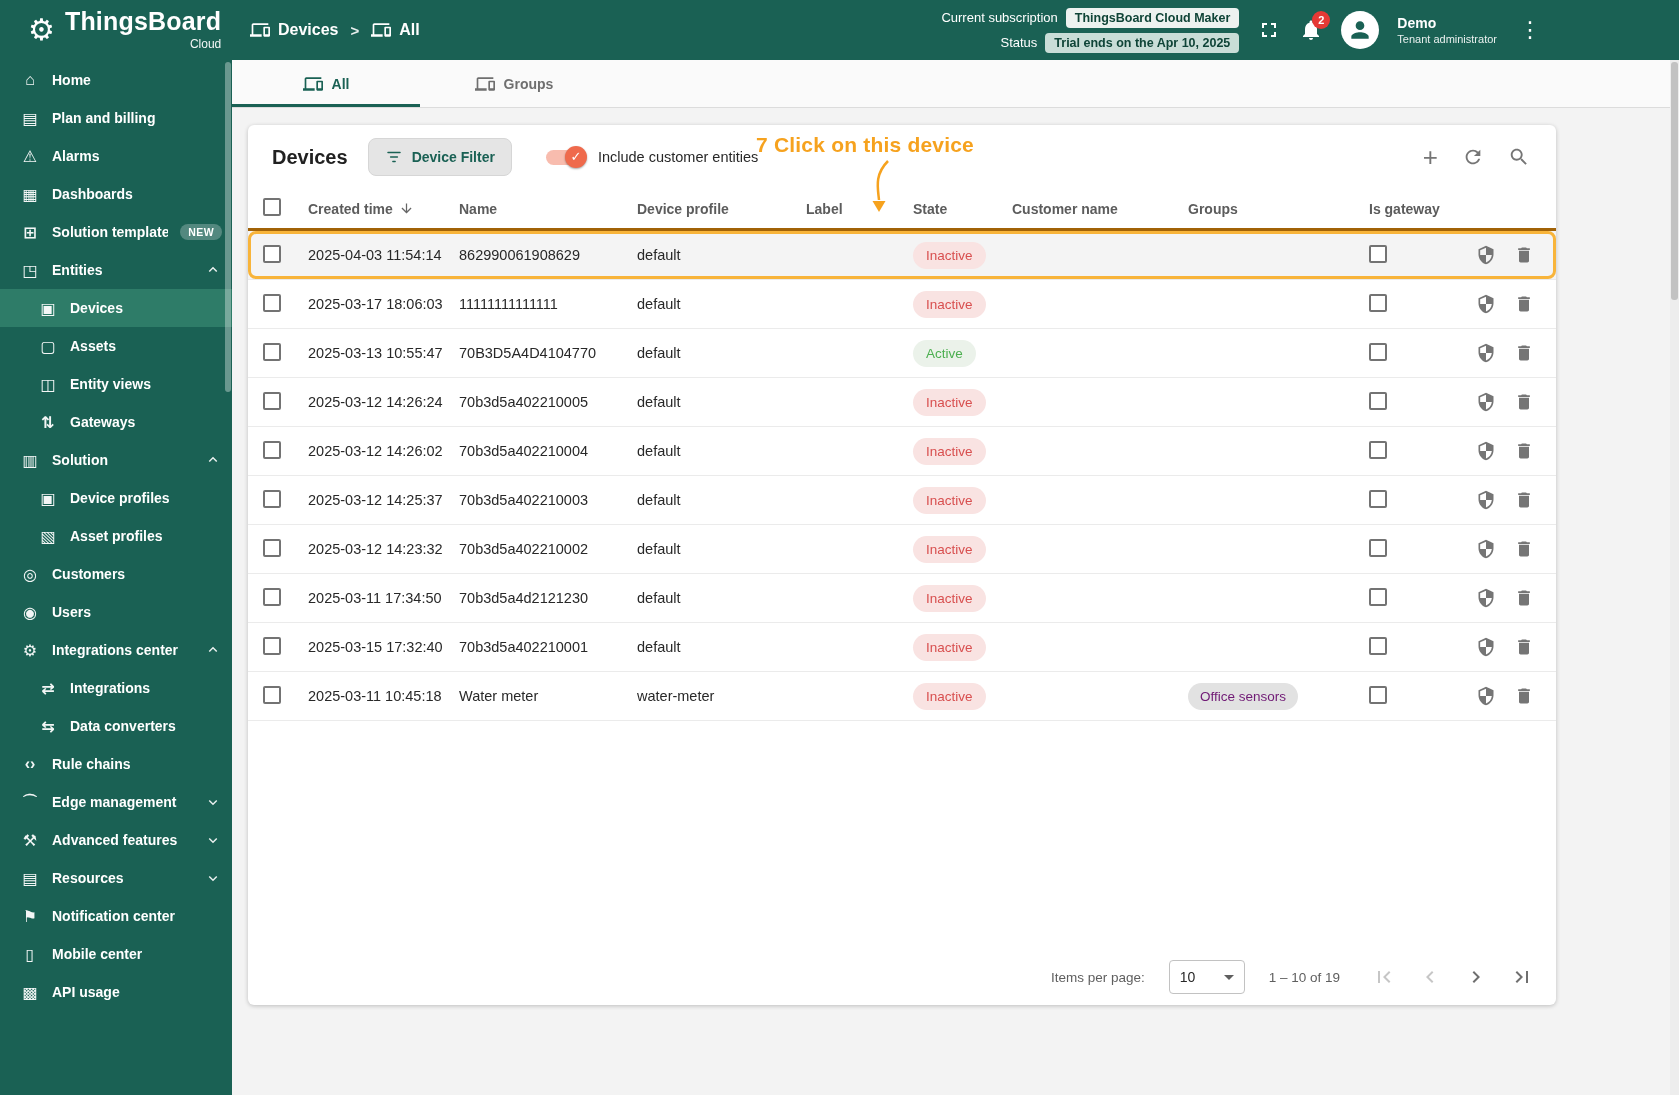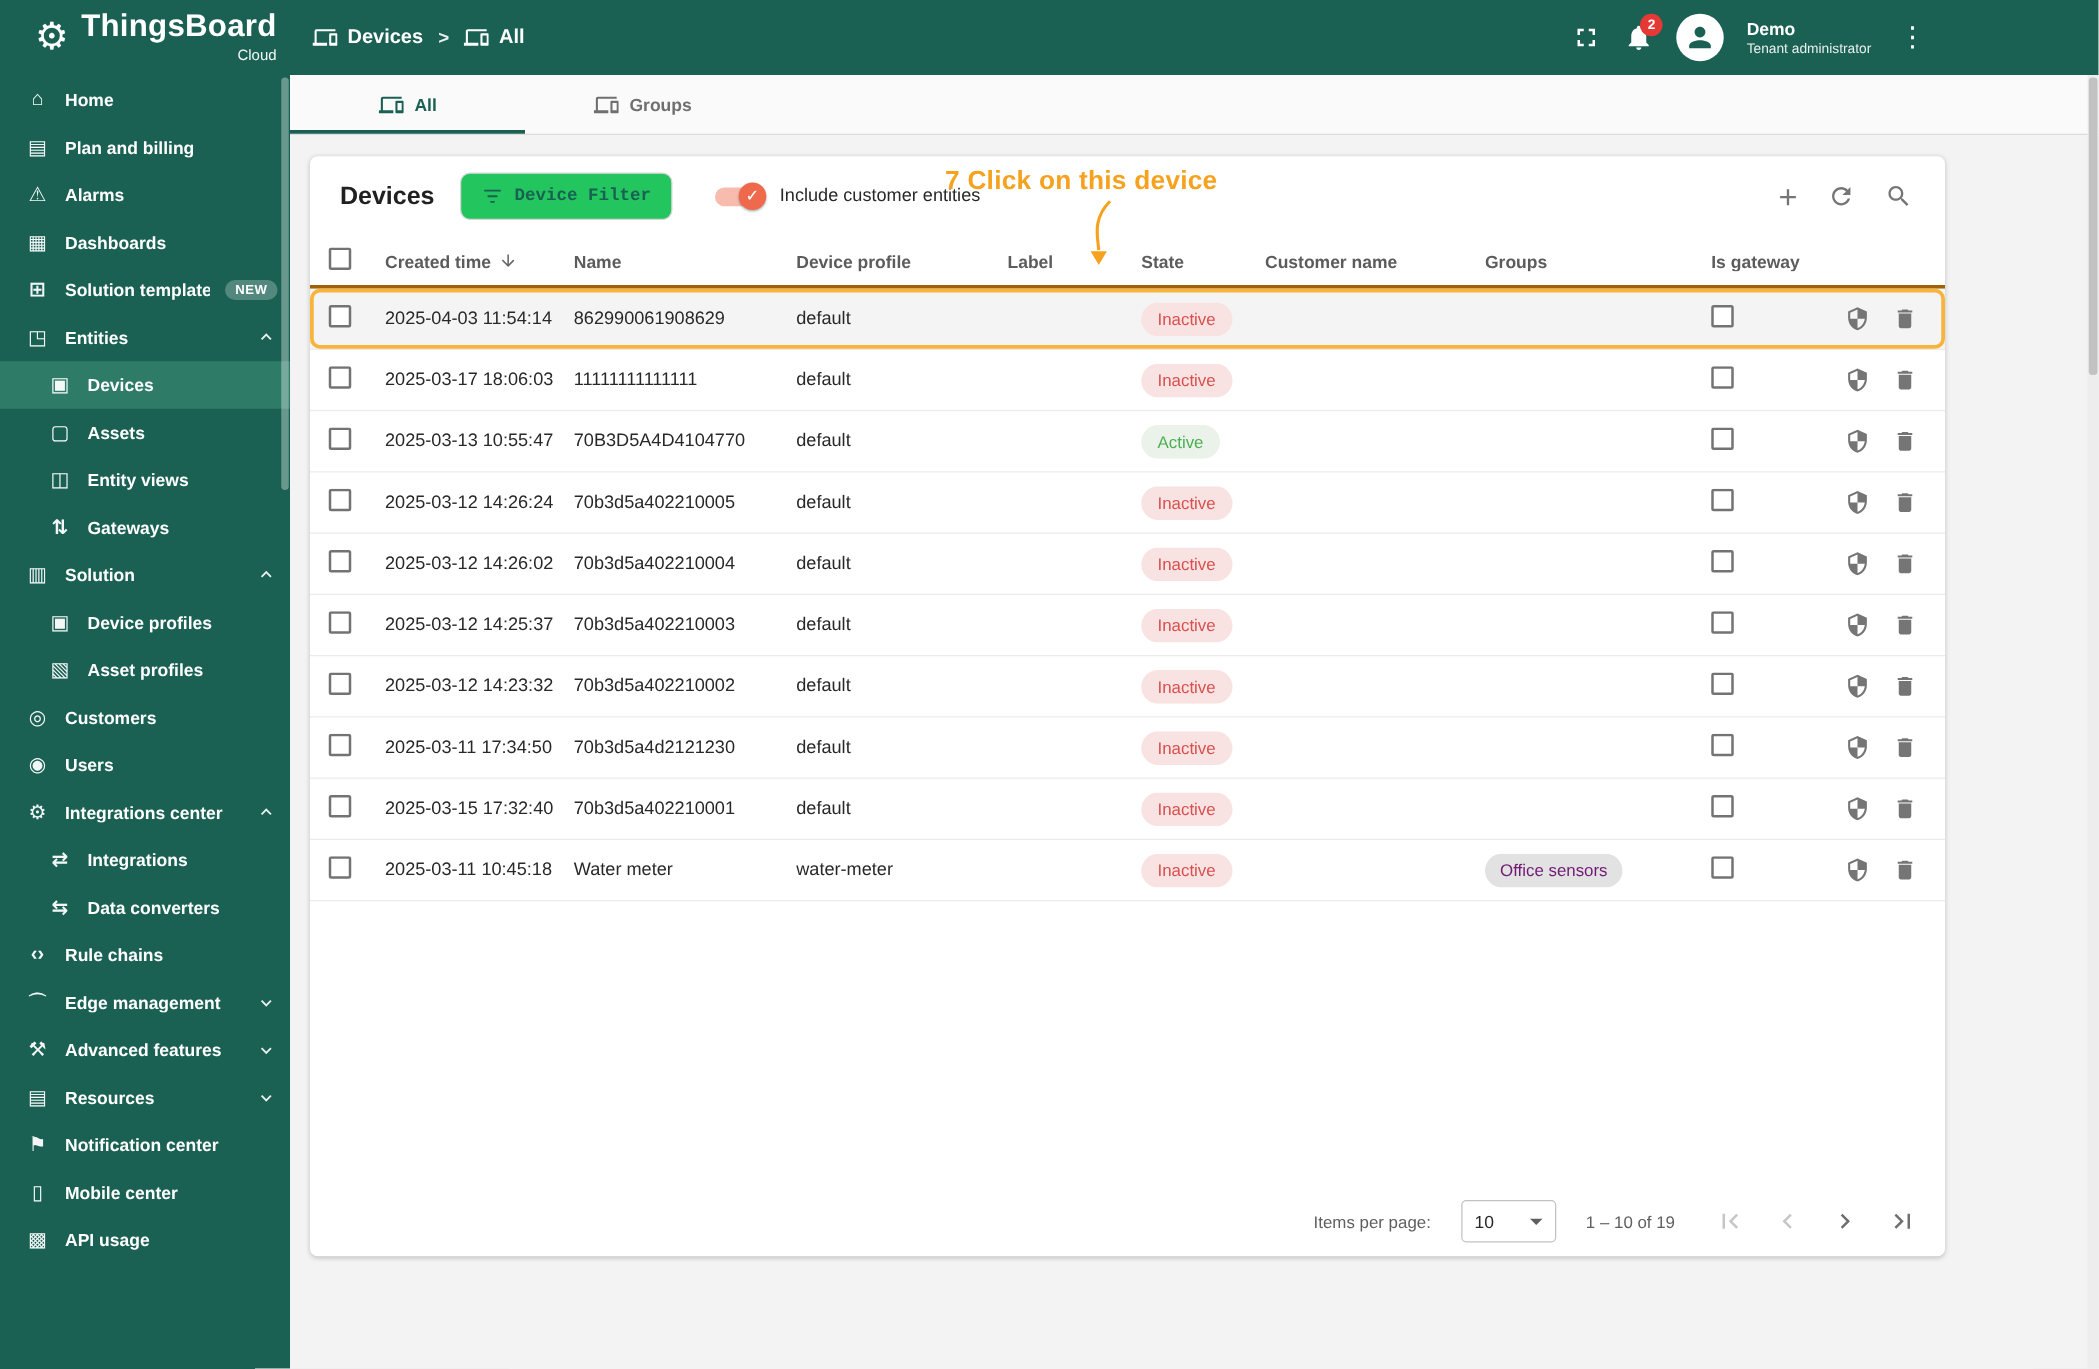--- a/index.html
+++ b/index.html
@@ -51,21 +51,21 @@
   .tab { width:188px; display:flex; align-items:center; justify-content:center; gap:9px; font-size:14px; font-weight:600; color:#6f6f6f; cursor:pointer; position:relative; }
   .tab svg { width:20px; height:20px; fill:currentColor; }
   .tab.active { color:var(--primary); }
   .tab.active::after { content:''; position:absolute; left:0; right:0; bottom:0; height:3px; background:var(--primary); }
 
   .content { flex:1; padding:17px 0 0 16px; }
   .card { width:1308px; height:880px; background:#fff; border-radius:6px; box-shadow:0 1px 4px rgba(0,0,0,.22); display:flex; flex-direction:column; position:relative; }
 
   .card-header { height:64px; flex:none; display:flex; align-items:center; gap:20px; padding:0 18px 0 24px; }
   .card-title { font-size:20px; font-weight:600; color:#212121; }
-  .filter-btn { display:flex; align-items:center; gap:9px; border:1px solid #d6d6d6; border-radius:8px; height:38px; padding:0 16px; color:var(--primary); font-size:14px; font-weight:600; background:#22c55e; cursor:pointer;font-family:Liberation Mono, monospace; }
+  .filter-btn { display:flex; align-items:center; gap:9px; border:1px solid #d6d6d6; border-radius:8px; height:38px; padding:0 16px; color:var(--primary); font-size:14px; font-weight:600; background:#e5e5e5; cursor:pointer; }
   .filter-btn svg { width:18px; height:18px; stroke:var(--primary); stroke-width:2; fill:none; }
   .toggle-wrap { display:flex; align-items:center; gap:14px; margin-left:14px; font-size:14.5px; color:#282828; }
   .toggle { width:38px; height:15px; border-radius:8px; background:rgba(239,106,76,.45); position:relative; cursor:pointer; flex:none; }
   .toggle-knob { position:absolute; right:-3px; top:-4px; width:22px; height:22px; border-radius:50%; background:var(--toggle-orange); box-shadow:0 1px 2px rgba(0,0,0,.35); color:#fff; font-size:13px; font-weight:700; display:flex; align-items:center; justify-content:center; }
   .header-icons { margin-left:auto; display:flex; align-items:center; gap:24px; padding-right:8px; }
   .header-icons .icon-btn svg { width:22px; height:22px; fill:#757575; }
   .header-icons .plus { font-size:26px; color:#757575; line-height:1; font-weight:400; }
 
   .annotation { position:absolute; top:8px; left:508px; color:var(--accent-orange); font-size:21px; font-weight:600; letter-spacing:.2px; }
   .anno-arrow { position:absolute; top:34px; left:610px; }
@@ -123,20 +123,30 @@
       <span class="crumb-sep">&gt;</span>
       <span class="crumb">
         <svg viewBox="0 0 24 24">
             <path d="M4 6h18V4H4c-1.1 0-2 .9-2 2v11H0v3h14v-3H4V6zm19 2h-6c-.55 0-1 .45-1 1v10c0 .55.45 1 1 1h6c.55 0 1-.45 1-1V9c0-.55-.45-1-1-1zm-1 9h-4v-7h4v7z"></path>
           </svg>
         <span>All</span>
       </span>
     </nav>
 
     <div class="topbar-right">
+      <div class="sub-block">
+        <div class="sub-line">
+          <span>Current subscription</span>
+          <span class="pill">ThingsBoard Cloud Maker</span>
+        </div>
+        <div class="sub-line">
+          <span>Status</span>
+          <span class="pill status">Trial ends on the Apr 10, 2025</span>
+        </div>
+      </div>
       <span class="icon-btn">
         <svg viewBox="0 0 24 24">
             <path d="M7 14H5v5h5v-2H7v-3zm-2-4h2V7h3V5H5v5zm12 7h-3v2h5v-5h-2v3zM14 5v2h3v3h2V5h-5z"></path>
           </svg>
       </span>
       <span class="bell-wrap">
         <svg class="icon-btn" style="width:24px;height:24px;fill:#fff" viewBox="0 0 24 24">
             <path d="M12 22c1.1 0 2-.9 2-2h-4c0 1.1.9 2 2 2zm6-6v-5c0-3.07-1.63-5.64-4.5-6.32V4c0-.83-.67-1.5-1.5-1.5s-1.5.67-1.5 1.5v.68C7.64 5.36 6 7.92 6 11v5l-2 2v1h16v-1l-2-2z"></path>
           </svg>
         <span class="notif-badge">2</span>

